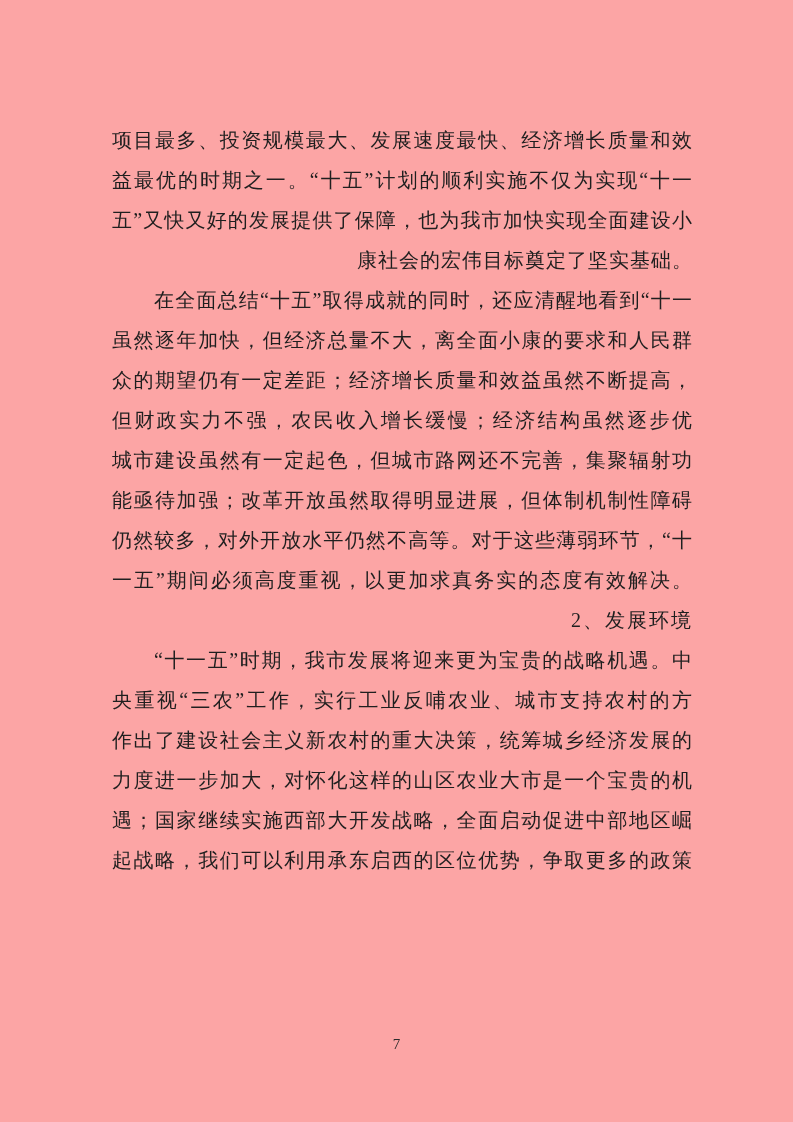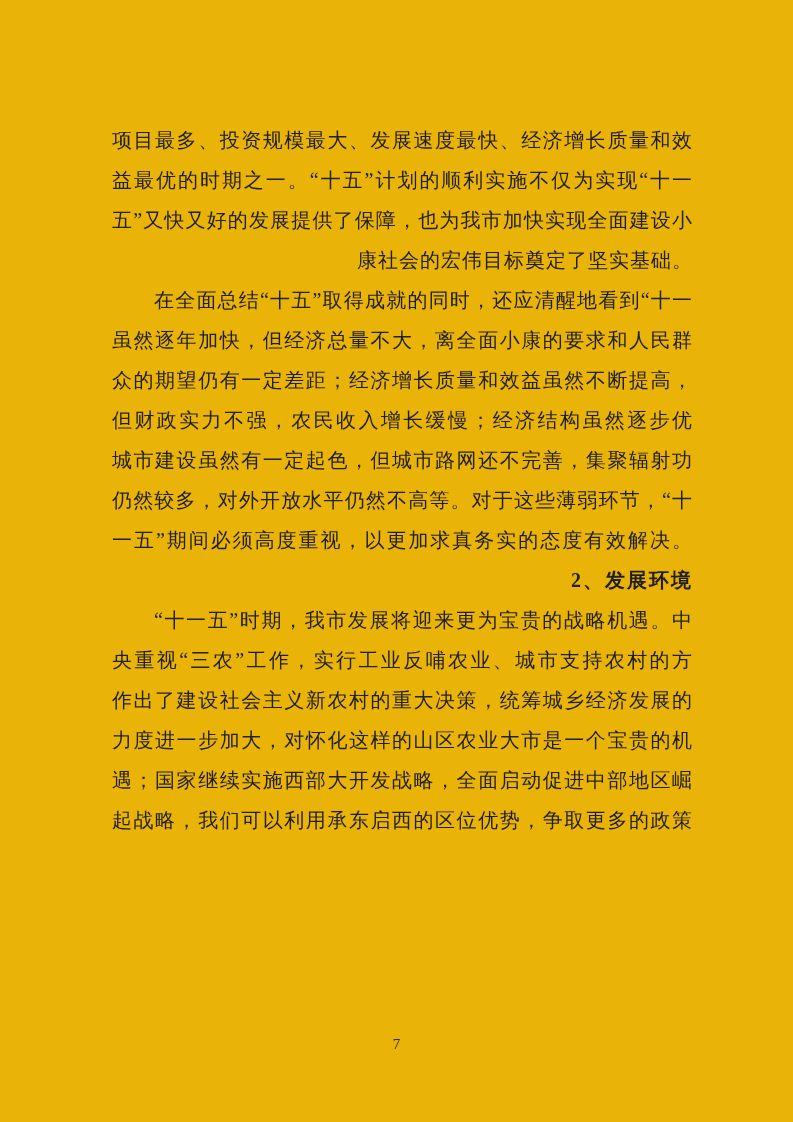--- a/index.html
+++ b/index.html
@@ -4,21 +4,21 @@
 <style>
   html, body {
     margin: 0;
     padding: 0;
     background: #ffffff;
   }
   .page {
     position: relative;
     width: 793px;
     height: 1122px;
-    background: #eab308;
+    background: #fca5a5;
     overflow: hidden;
     font-family: "Liberation Serif", "DejaVu Serif", serif;
   }
   .text-block {
     position: absolute;
     left: 112px;
     top: 120px;
     width: 581px;
     color: #1f1f1f;
   }
@@ -38,21 +38,21 @@
   .line.just::after {
     content: "";
     display: inline-block;
     width: 100%;
     height: 0;
   }
   .line.indent {
     text-indent: 42px;
   }
   .line.bold {
-    font-weight: bold;
+    font-weight: normal;
     letter-spacing: 2px;
   }
   .page-number {
     position: absolute;
     top: 1036px;
     left: 0;
     width: 100%;
     text-align: center;
     font-size: 15px;
     color: #2b2b2b;
@@ -66,20 +66,21 @@
   <div class="text-block">
       <div class="line just">项目最多、投资规模最大、发展速度最快、经济增长质量和效</div>
       <div class="line just">益最优的时期之一。“十五”计划的顺利实施不仅为实现“十一</div>
       <div class="line just">五”又快又好的发展提供了保障，也为我市加快实现全面建设小</div>
       <div class="line">康社会的宏伟目标奠定了坚实基础。</div>
       <div class="line just indent">在全面总结“十五”取得成就的同时，还应清醒地看到“十一</div>
       <div class="line just">虽然逐年加快，但经济总量不大，离全面小康的要求和人民群</div>
       <div class="line just">众的期望仍有一定差距；经济增长质量和效益虽然不断提高，</div>
       <div class="line just">但财政实力不强，农民收入增长缓慢；经济结构虽然逐步优化，</div>
       <div class="line just">城市建设虽然有一定起色，但城市路网还不完善，集聚辐射功</div>
+      <div class="line just">能亟待加强；改革开放虽然取得明显进展，但体制机制性障碍</div>
       <div class="line just">仍然较多，对外开放水平仍然不高等。对于这些薄弱环节，“十</div>
       <div class="line just">一五”期间必须高度重视，以更加求真务实的态度有效解决。</div>
       <div class="line indent bold">2、发展环境</div>
       <div class="line just indent">“十一五”时期，我市发展将迎来更为宝贵的战略机遇。中</div>
       <div class="line just">央重视“三农”工作，实行工业反哺农业、城市支持农村的方针，</div>
       <div class="line just">作出了建设社会主义新农村的重大决策，统筹城乡经济发展的</div>
       <div class="line just">力度进一步加大，对怀化这样的山区农业大市是一个宝贵的机</div>
       <div class="line just">遇；国家继续实施西部大开发战略，全面启动促进中部地区崛</div>
       <div class="line just">起战略，我们可以利用承东启西的区位优势，争取更多的政策</div>
     </div>

